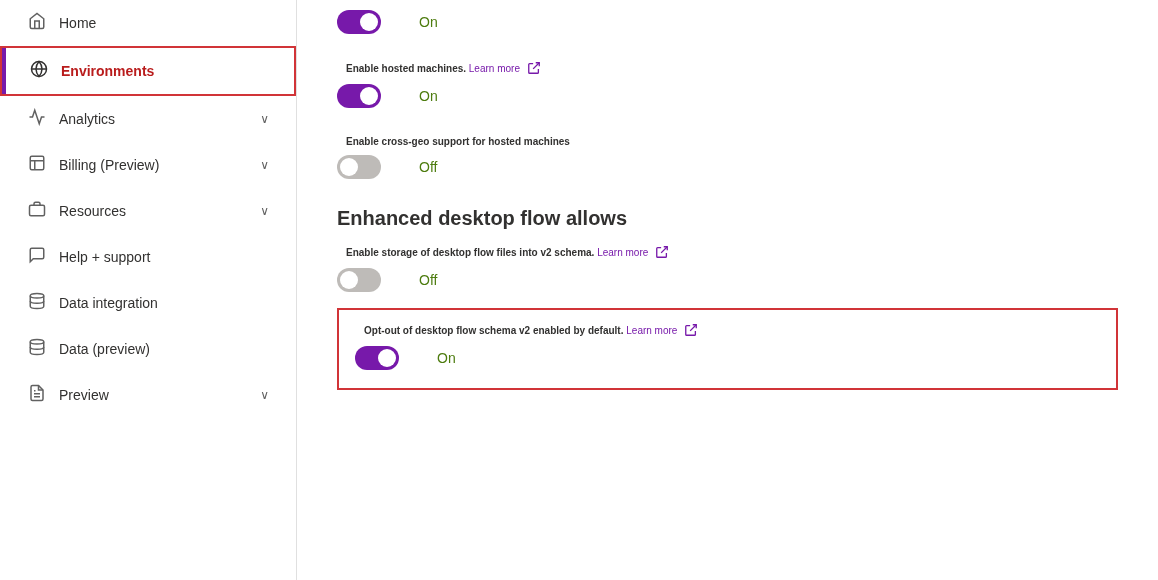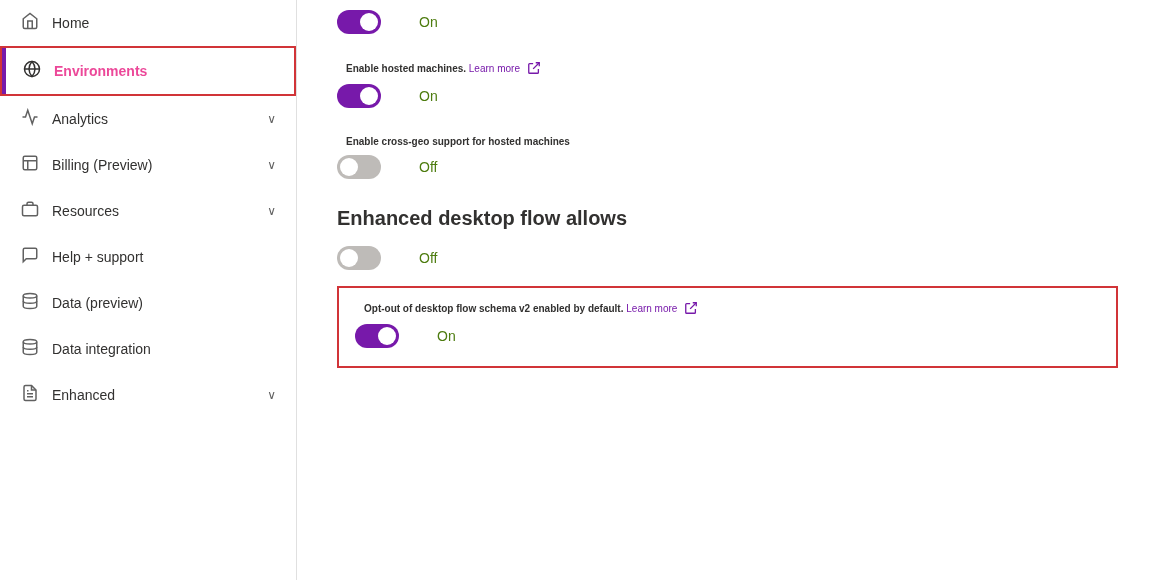--- a/index.html
+++ b/index.html
@@ -19,31 +19,31 @@
       background: #fff;
       border-right: 1px solid #e0e0e0;
       display: flex;
       flex-direction: column;
       padding-top: 0;
     }
 
     .sidebar-item {
       display: flex;
       align-items: center;
-      padding: 12px 20px;
+      padding: 12px 27px;
       cursor: pointer;
       font-size: 14px;
       color: #323130;
       position: relative;
     }
 
     .sidebar-item.active {
       border: 2px solid #d13438;
       font-weight: 600;
-      color: #ec4899;
+      color: #b91c1c;
     }
 
     .sidebar-item .icon {
       margin-right: 12px;
       font-size: 16px;
       color: #616161;
       width: 20px;
       text-align: center;
     }
 
@@ -246,45 +246,45 @@
   </div>
 
   <div class="sidebar-item">
     <span class="icon">
       <svg width="18" height="18" viewBox="0 0 24 24" fill="none" stroke="#616161" stroke-width="2">
           <ellipse cx="12" cy="5" rx="9" ry="3"></ellipse>
           <path d="M21 12c0 1.66-4 3-9 3s-9-1.34-9-3"></path>
           <path d="M3 5v14c0 1.66 4 3 9 3s9-1.34 9-3V5"></path>
         </svg>
     </span>
-    <span>Data (preview)</span>
+    <span>Data integration</span>
   </div>
 
   <div class="sidebar-item">
     <span class="icon">
       <svg width="18" height="18" viewBox="0 0 24 24" fill="none" stroke="#616161" stroke-width="2">
           <ellipse cx="12" cy="5" rx="9" ry="3"></ellipse>
           <path d="M21 12c0 1.66-4 3-9 3s-9-1.34-9-3"></path>
           <path d="M3 5v14c0 1.66 4 3 9 3s9-1.34 9-3V5"></path>
         </svg>
     </span>
-    <span>Data integration</span>
+    <span>Data (preview)</span>
   </div>
 
   <div class="sidebar-item">
     <span class="icon">
       <svg width="18" height="18" viewBox="0 0 24 24" fill="none" stroke="#616161" stroke-width="2">
           <path d="M14 2H6a2 2 0 00-2 2v16a2 2 0 002 2h12a2 2 0 002-2V8z"></path>
           <polyline points="14 2 14 8 20 8"></polyline>
           <line x1="16" y1="13" x2="8" y2="13"></line>
           <line x1="16" y1="17" x2="8" y2="17"></line>
           <polyline points="10 9 9 9 8 9"></polyline>
         </svg>
     </span>
-    <span>Enhanced</span>
+    <span>Preview</span>
     <span class="chevron">∨</span>
   </div>
 </div>
 
 <div class="main">
 
   <div class="setting-section" style="padding-top: 10px;">
     <div class="toggle-row">
       <div class="toggle on">
         <div class="toggle-thumb"></div>
@@ -318,20 +318,27 @@
         <div class="toggle-thumb"></div>
       </div>
       <span class="toggle-text">Off</span>
     </div>
   </div>
 
   <div class="setting-section">
     <div class="section-title">Enhanced desktop flow allows</div>
 
     <div class="setting-row">
+      <div class="setting-label">
+        Enable storage of desktop flow files into v2 schema.&nbsp;<a href="#">Learn more</a>&nbsp;<span class="external-icon"><svg viewBox="0 0 16 16" fill="none" stroke="#7719aa" stroke-width="1.5">
+              <path d="M7 3H3a1 1 0 00-1 1v9a1 1 0 001 1h9a1 1 0 001-1v-4"></path>
+              <path d="M10 2h4v4"></path>
+              <line x1="14" y1="2" x2="7" y2="9"></line>
+            </svg></span>
+      </div>
       <div class="toggle-row">
         <div class="toggle off">
           <div class="toggle-thumb"></div>
         </div>
         <span class="toggle-text">Off</span>
       </div>
     </div>
 
     <div class="highlighted-box">
       <div class="setting-label">

